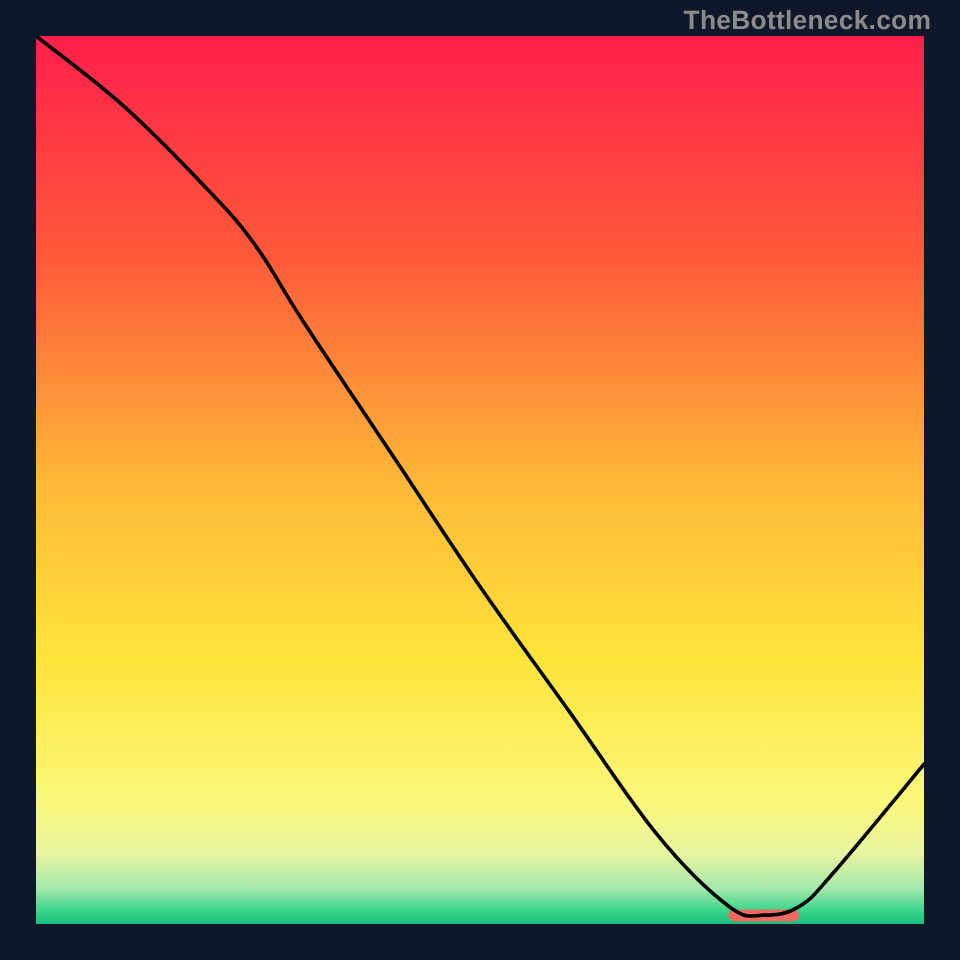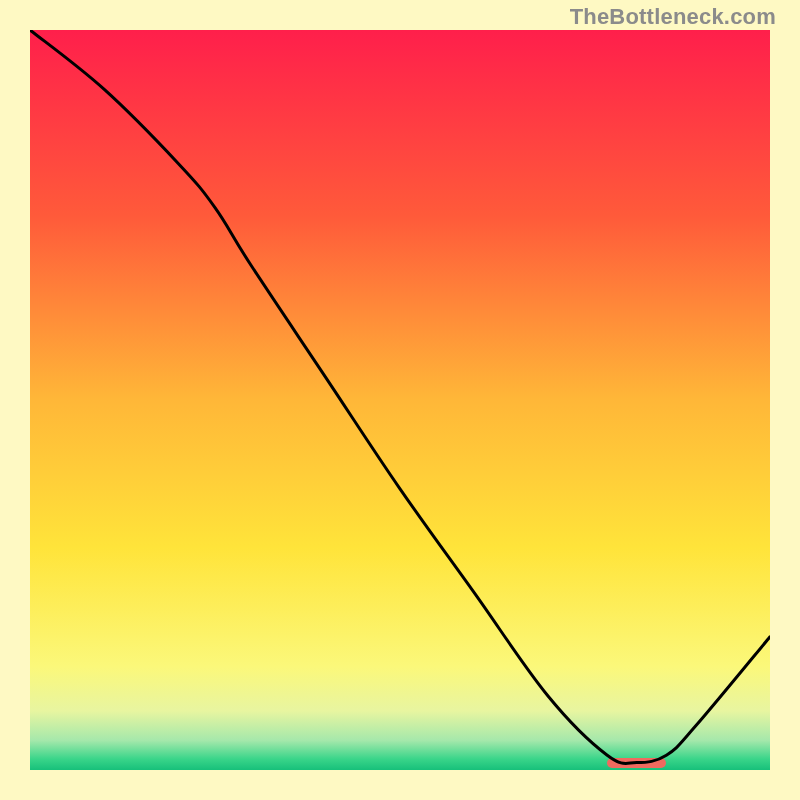--- a/index.html
+++ b/index.html
@@ -9,21 +9,21 @@
     height: 800px;
     background: #000000;
     overflow: hidden;
   }
   .frame {
     position: absolute;
     left: 0;
     top: 0;
     width: 800px;
     height: 800px;
-    background: #fef9c3;
+    background: #0f172a;
   }
   .plot {
     position: absolute;
     left: 30px;
     top: 30px;
     width: 740px;
     height: 740px;
     overflow: hidden;
   }
   .gradient {

